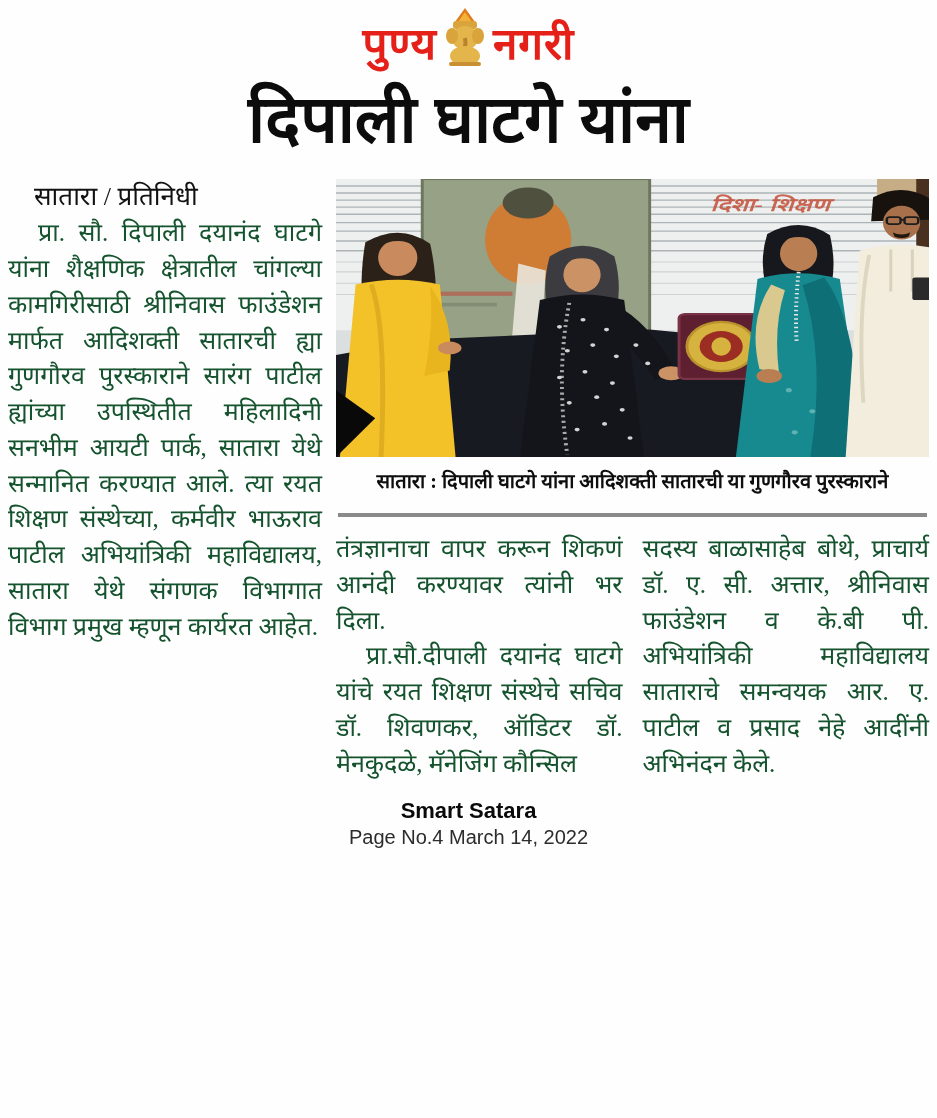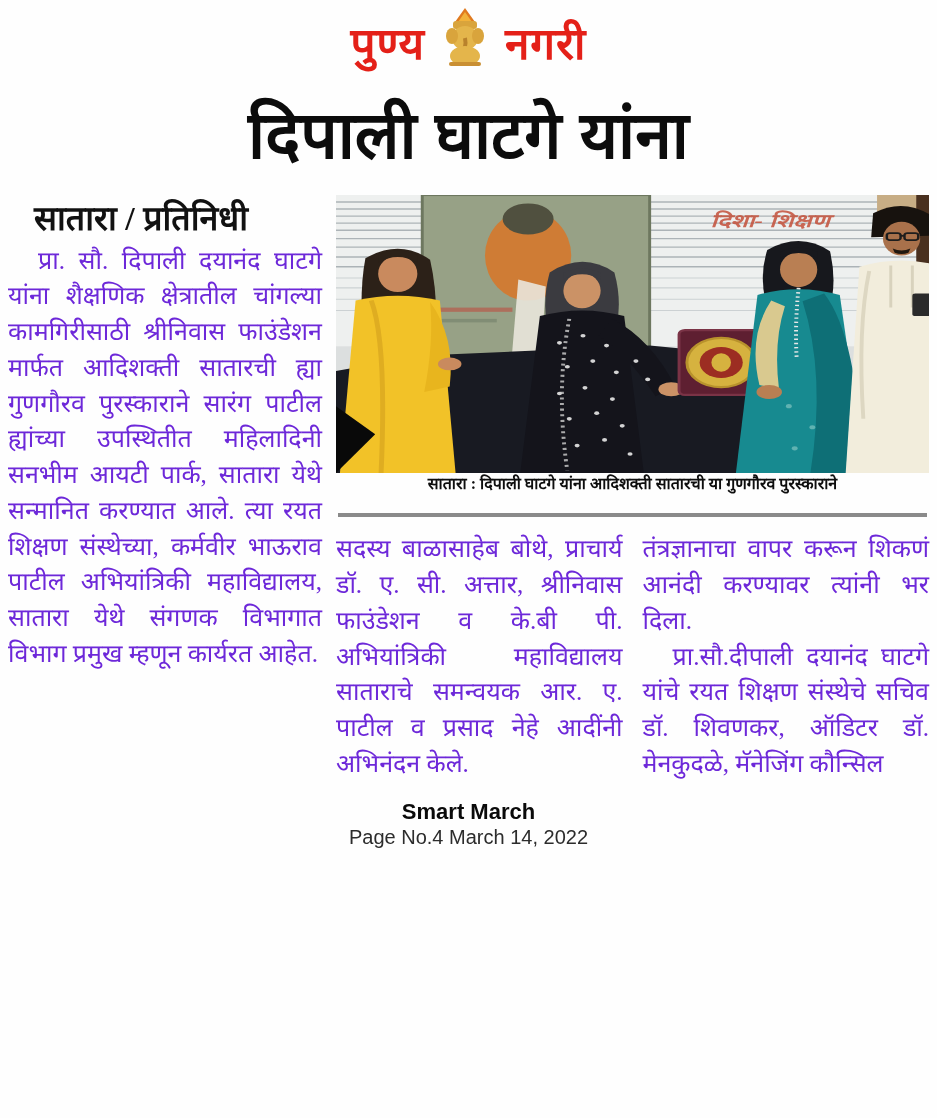--- a/index.html
+++ b/index.html
@@ -5,62 +5,62 @@
   * { margin: 0; padding: 0; box-sizing: border-box; }
   html, body { background: #ffffff; }
   body { font-family: "Liberation Serif", "DejaVu Serif", serif; color: #141414; }
   .page {
     width: 937px; min-height: 1118px; margin: 0 auto; background: #fefefe;
     position: relative; overflow: hidden; padding: 6px 8px 10px 8px;
   }
 
   
   .masthead {
-    display: flex; justify-content: center; align-items: flex-end; gap: 14px;
+    display: flex; justify-content: center; align-items: flex-end; gap: 2px;
     height: 58px; margin-top: 2px;
   }
   .masthead-word {
     font-family: "Liberation Sans", "DejaVu Sans", sans-serif;
     font-weight: 800; font-size: 44px; line-height: 1; color: #e42018;
     letter-spacing: 1px;
   }
   .ganesha { width: 52px; height: 58px; flex: 0 0 auto; }
 
   
   .headline {
     text-align: center; font-family: "Liberation Sans", "DejaVu Sans", sans-serif;
-    font-weight: 800; color: #0c0c0c; margin-top: 24px;
+    font-weight: 800; color: #0c0c0c; margin-top: 8px;
   }
   .headline .hl-line { font-size: 66px; line-height: 1.38; letter-spacing: 0px; }
 
   
   .content { display: flex; gap: 14px; margin-top: 14px; }
   .left-col { width: 314px; flex: 0 0 auto; }
   .right-area { flex: 1 1 auto; min-width: 0; }
 
   .dateline {
-    font-weight: 700; font-size: 34px; line-height: 1.4; padding-left: 26px;
+    font-weight: 400; font-size: 26px; line-height: 1.4; padding-left: 26px;
     color: #111;
   }
   .para {
-    font-size: 25px; line-height: 1.43; text-align: justify; color: #6d28d9;
+    font-size: 25px; line-height: 1.43; text-align: justify; color: #14532d;
   }
   .para.indent { text-indent: 30px; }
 
   
   .photo {
     width: 100%; height: 278px; position: relative; background: #22c55e;
     overflow: hidden;
     font-style: italic;
   }
   .photo svg { display: block; width: 100%; height: 100%; }
 
   .caption {
-    text-align: center; font-weight: 700; font-size: 16px; line-height: 1.4;
-    color: #0e0e0e;
+    text-align: center; font-weight: 700; font-size: 20px; line-height: 1.4;
+    margin-top: 10px; color: #0e0e0e;
   }
 
   .rule { height: 4px; background: #8a8a8a; margin: 18px 2px 14px 2px; }
 
   .bottom-cols { display: flex; gap: 20px; }
   .bottom-col { flex: 1 1 0; min-width: 0; }
 
   
   .footer {
     text-align: center; margin-top: 16px;
@@ -233,29 +233,29 @@
       </div>
 
       <div class="caption">
         <div>सातारा : दिपाली घाटगे यांना आदिशक्ती सातारची या गुणगौरव पुरस्काराने</div>
       </div>
 
       <div class="rule"></div>
 
       <div class="bottom-cols">
         <div class="bottom-col">
-            <p class="para">सदस्य बाळासाहेब बोथे, प्राचार्य डॉ. ए. सी. अत्तार, श्रीनिवास फाउंडेशन व के.बी पी. अभियांत्रिकी महाविद्यालय साताराचे समन्वयक आर. ए. पाटील व प्रसाद नेहे आदींनी अभिनंदन केले.</p>
-          </div>
-        <div class="bottom-col">
             <p class="para">तंत्रज्ञानाचा वापर करून शिकणं आनंदी करण्यावर त्यांनी भर दिला.</p>
             <p class="para indent">प्रा.सौ.दीपाली दयानंद घाटगे यांचे रयत शिक्षण संस्थेचे सचिव डॉ. शिवणकर, ऑडिटर डॉ. मेनकुदळे, मॅनेजिंग कौन्सिल</p>
           </div>
+        <div class="bottom-col">
+            <p class="para">सदस्य बाळासाहेब बोथे, प्राचार्य डॉ. ए. सी. अत्तार, श्रीनिवास फाउंडेशन व के.बी पी. अभियांत्रिकी महाविद्यालय साताराचे समन्वयक आर. ए. पाटील व प्रसाद नेहे आदींनी अभिनंदन केले.</p>
+          </div>
       </div>
 
     </div>
   </div>
 
   <div class="footer">
-    <div class="footer-source">Smart March</div>
+    <div class="footer-source">Smart Satara</div>
     <div class="footer-pageinfo">Page No.4 March 14, 2022</div>
   </div>
 
 </div>
 
 </body></html>

